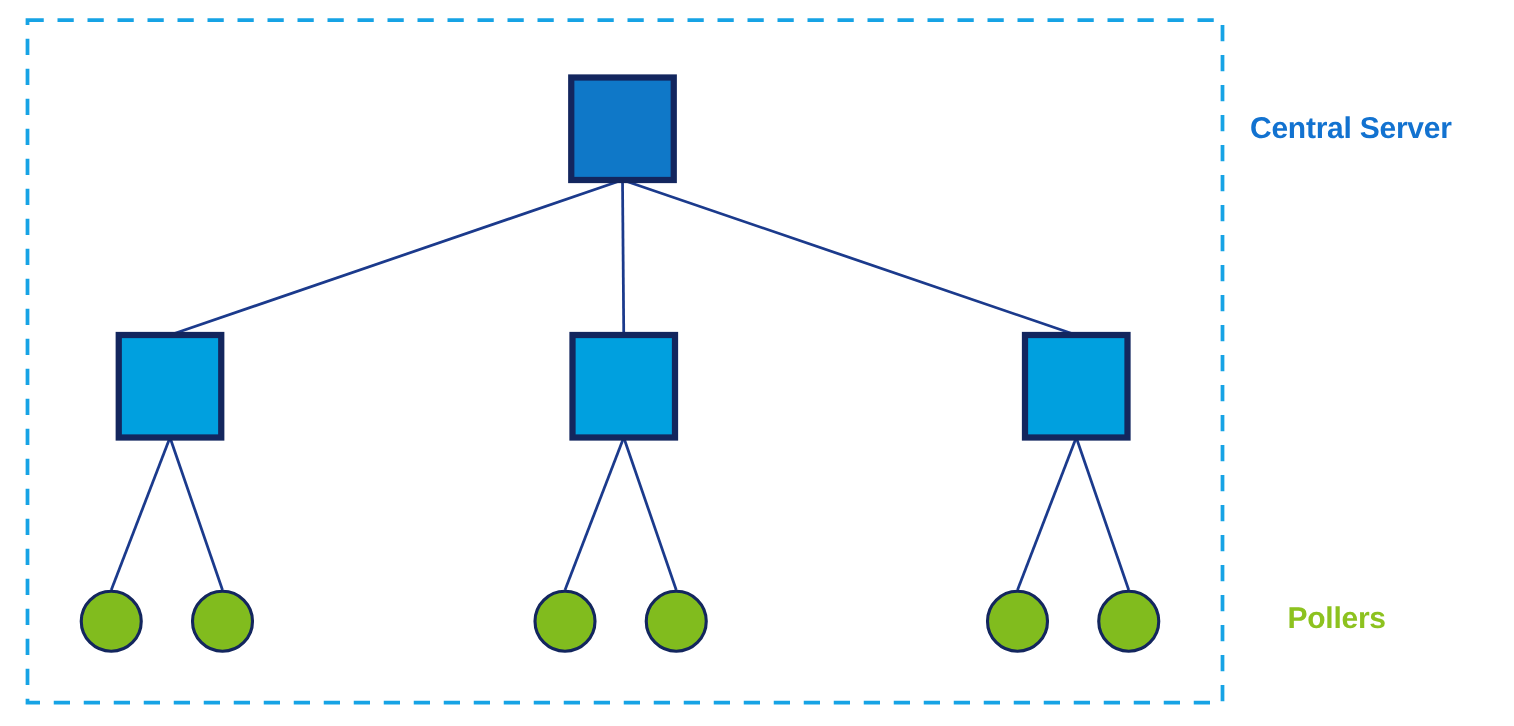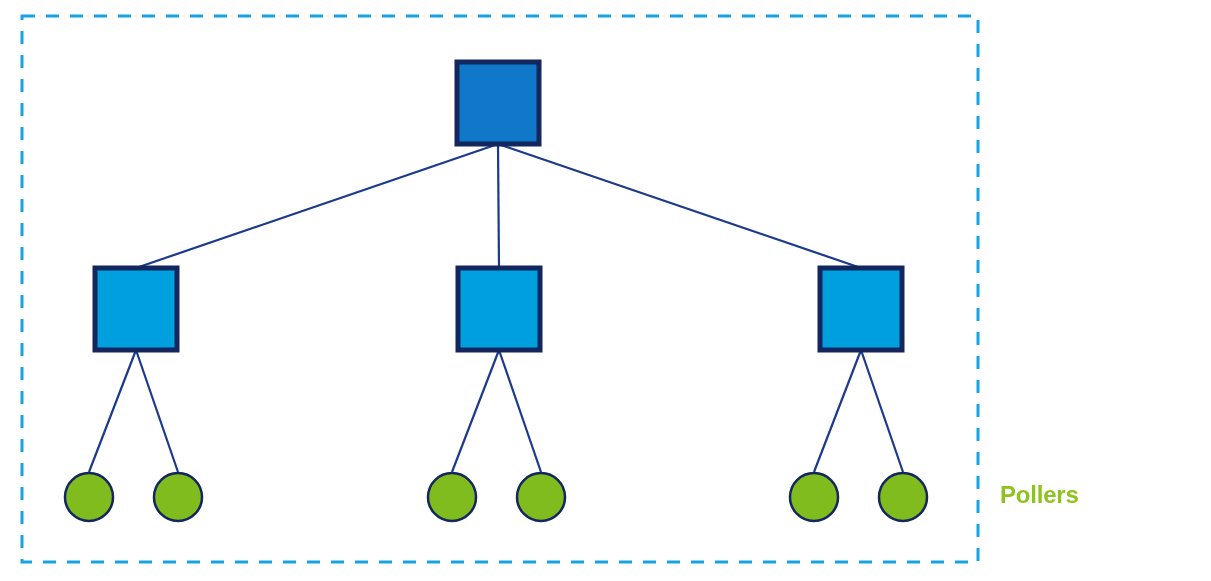--- a/index.html
+++ b/index.html
@@ -77,17 +77,18 @@
       <circle cx="89" cy="497" r="24" fill="#81BC1E" stroke="#13265E" stroke-width="2.5"></circle>
       <circle cx="178" cy="497" r="24" fill="#81BC1E" stroke="#13265E" stroke-width="2.5"></circle>
       <circle cx="452" cy="497" r="24" fill="#81BC1E" stroke="#13265E" stroke-width="2.5"></circle>
       <circle cx="541" cy="497" r="24" fill="#81BC1E" stroke="#13265E" stroke-width="2.5"></circle>
       <circle cx="814" cy="497" r="24" fill="#81BC1E" stroke="#13265E" stroke-width="2.5"></circle>
       <circle cx="903" cy="497" r="24" fill="#81BC1E" stroke="#13265E" stroke-width="2.5"></circle>
     </g>
 
   </svg>
 
+  <div class="tier-label" id="label-central" style="color: rgb(18, 114, 208);">Central Server</div>
 
 
-  <div class="tier-label" id="label-pollers" style="color: rgb(141, 194, 31);">Pollers</div>
+  <div class="tier-label" id="label-pollers" style="color: rgb(141, 194, 31); margin-left: 30px;">Pollers</div>
 
 </div>
 
 </body></html>

